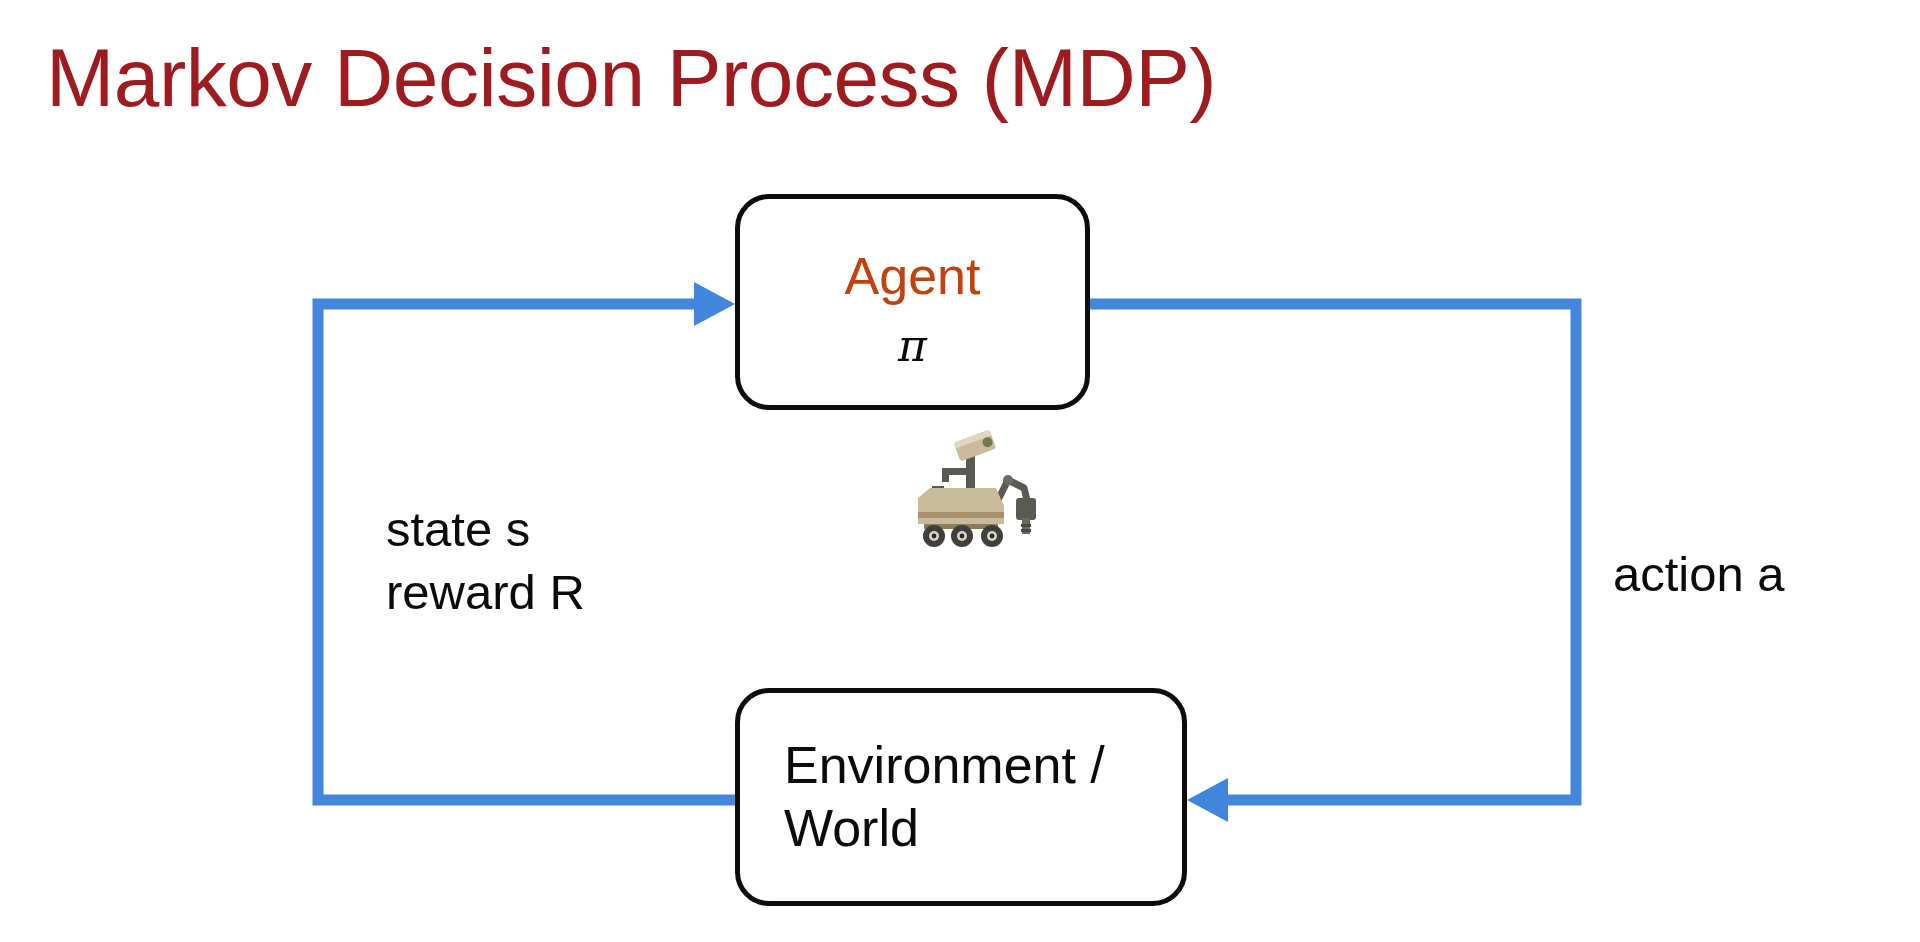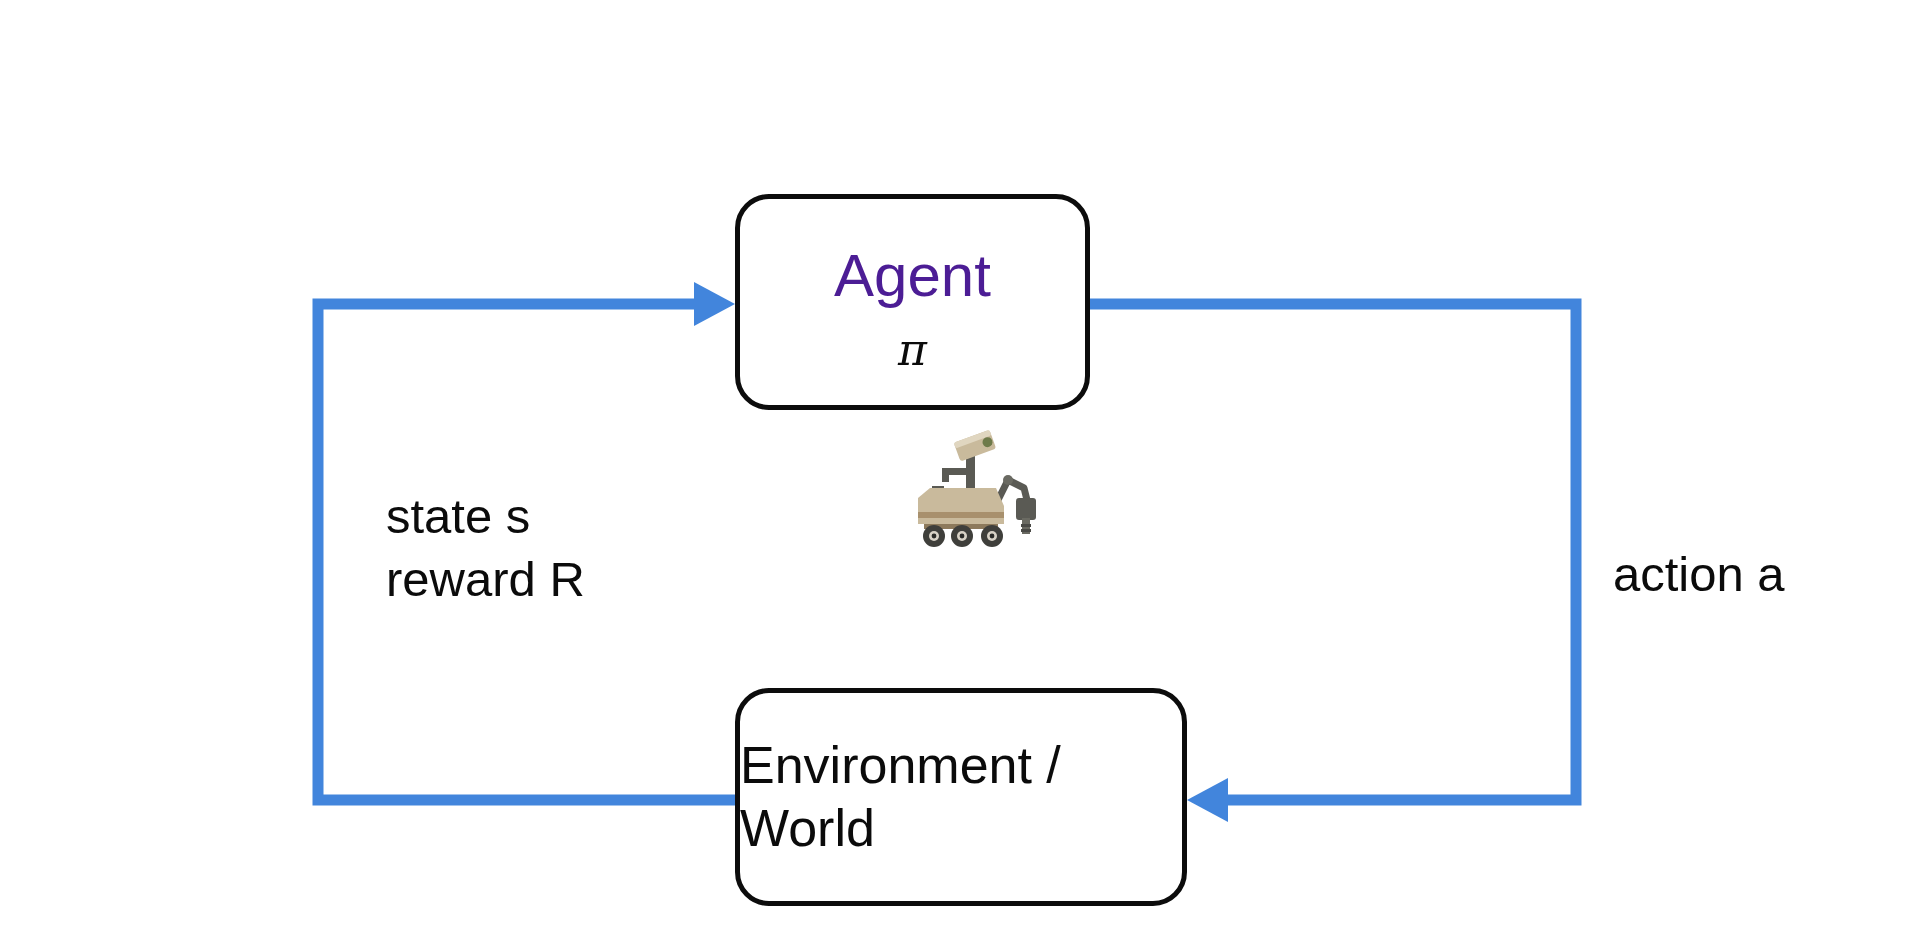--- a/index.html
+++ b/index.html
@@ -61,61 +61,62 @@
   }
 
   #agent-box {
     left: 735px;
     top: 194px;
     width: 355px;
     height: 216px;
     align-items: center;
   }
   #agent-label {
-    font-size: 60px;
-    color: #4c1d95;
+    font-size: 52px;
+    color: #c2410c;
     line-height: 1;
     margin-top: 14px;
   }
   #agent-policy {
     font-size: 44px;
     color: #0b0b0b;
     line-height: 1;
     margin-top: 22px;
     font-family: "DejaVu Serif", serif;
     font-style: italic;
   }
 
   #environment-box {
     left: 735px;
     top: 688px;
     width: 452px;
     height: 218px;
     align-items: flex-start;
+    padding-left: 44px;
   }
   #environment-label {
     font-size: 52px;
     color: #0b0b0b;
     line-height: 1.22;
     text-align: left;
     white-space: pre-line;
   }
 
   
   .edge-label {
     position: absolute;
     font-size: 49px;
     color: #0b0b0b;
     line-height: 1.28;
     white-space: pre-line;
     z-index: 3;
   }
   #state-reward-label {
     left: 386px;
-    top: 485px;
+    top: 498px;
   }
   #action-label {
     left: 1613px;
     top: 527px;
     margin-top: 16px;
   }
 
   
   #rover-icon {
     position: absolute;
@@ -124,20 +125,21 @@
     width: 128px;
     height: 120px;
     z-index: 3;
   }
 </style>
 </head>
 <body>
 
 <div id="slide">
 
+  <div id="slide-title">Markov Decision Process (MDP)</div>
 
   <svg id="loop-svg" viewBox="0 0 1920 942" xmlns="http://www.w3.org/2000/svg">
 
     <g>
       <path d="M 735 800 L 318 800 L 318 304 L 700 304" fill="none" stroke="#4285DC" stroke-width="11" stroke-linecap="butt" stroke-linejoin="miter"></path>
 
       <polygon points="735,304 694,282 694,326" fill="#4285DC"></polygon>
     </g>
 
     <g>

